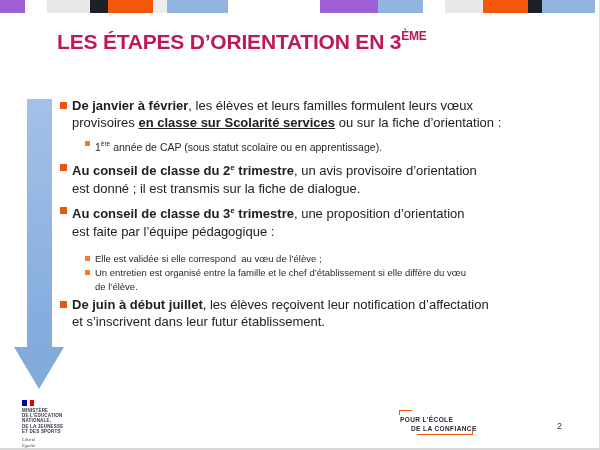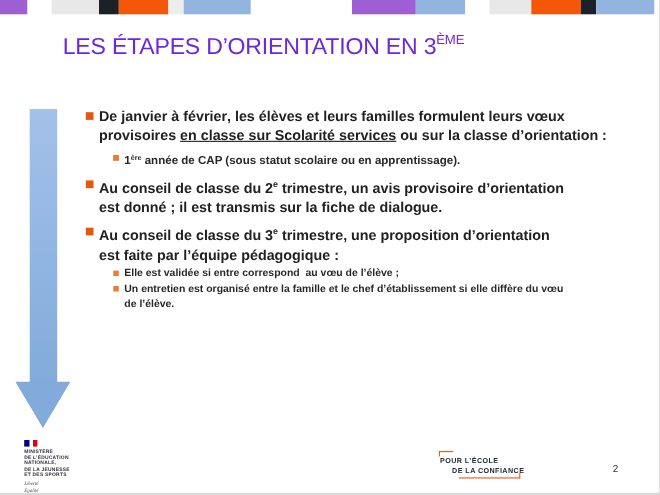--- a/index.html
+++ b/index.html
@@ -7,27 +7,27 @@
   body {
     position:relative; background:#ffffff; overflow:hidden;
     font-family:"Liberation Sans", sans-serif;
     border-right:1px solid #e0e0e0; border-bottom:2px solid #d8d8d8;
   }
   .topbar { position:absolute; top:0; left:0; width:600px; height:13px; display:flex; }
   .topbar span { height:100%; flex:0 0 auto; }
 
   .title {
     position:absolute; left:57px; top:29px; white-space:nowrap;
-    font-size:21px; font-weight:normal; color:#6d28d9; letter-spacing:-0.2px;
+    font-size:21px; font-weight:bold; color:#be185d; letter-spacing:-0.2px;
   }
   .title .tsup { font-size:12px; vertical-align:9px; }
 
   .arrow { position:absolute; left:14px; top:99px; width:50px; height:290px; }
 
-  .content { position:absolute; left:78px; top:97px; width:514px; color:#212121;font-weight:bold; }
+  .content { position:absolute; left:60px; top:97px; width:514px; color:#212121; }
   .mb { position:relative; padding-left:12px; font-size:13px; line-height:17.4px;
         white-space:pre-wrap; margin-bottom:5px; }
   .mb .sq { position:absolute; left:0; top:5px; width:7px; height:7px;
             background:var(--bullet_orange); }
   .mb b sup { font-size:8px; }
   .ul { text-decoration:underline; }
 
   .sub { margin-left:25px; margin-bottom:5px; }
   .sb { position:relative; padding-left:10px; font-size:10.5px; line-height:14.6px;
         white-space:pre-wrap; margin-bottom:1px; color:#282828; }
@@ -91,40 +91,42 @@
       <stop offset="1" stop-color="#82abdb"></stop>
     </linearGradient>
   </defs>
   <rect x="13" y="0" width="25" height="249" fill="url(#ag)"></rect>
   <polygon points="0,248 50,248 25,290" fill="#82abdb"></polygon>
 </svg>
 
 <div class="content">
 
   <div class="mb"><span class="sq"></span><b>De janvier à février</b><span>, les élèves et leurs familles formulent leurs vœux
-provisoires </span><b class="ul">en classe sur Scolarité services</b><span> ou sur la classe d’orientation :</span></div>
+provisoires </span><b class="ul">en classe sur Scolarité services</b><span> ou sur la fiche d’orientation :</span></div>
 
   <div class="sub">
     <div class="sb"><span class="sq2"></span></div>
     <div class="sb"><span class="sq2"></span><span>1</span><sup>ère</sup><span> année de CAP (sous statut scolaire ou en apprentissage).</span></div>
   </div>
 
   <div class="mb"><span class="sq"></span><b><span>Au conseil de classe du 2</span><sup>e</sup><span> trimestre</span></b><span>, un avis provisoire d’orientation
 est donné ; il est transmis sur la fiche de dialogue.</span></div>
 
 
-  <div class="mb" style="margin-bottom:2px"><span class="sq"></span><b><span>Au conseil de classe du 3</span><sup>e</sup><span> trimestre</span></b><span>, une proposition d’orientation
+  <div class="mb" style="margin-bottom:12px"><span class="sq"></span><b><span>Au conseil de classe du 3</span><sup>e</sup><span> trimestre</span></b><span>, une proposition d’orientation
 est faite par l’équipe pédagogique :</span></div>
 
   <div class="sub sub-b">
-    <div class="sb"><span class="sq2"></span><span>Elle est validée si entre correspond  au vœu de l’élève ;</span></div>
+    <div class="sb"><span class="sq2"></span><span>Elle est validée si elle correspond  au vœu de l’élève ;</span></div>
     <div class="sb"><span class="sq2"></span><span>Un entretien est organisé entre la famille et le chef d’établissement si elle diffère du vœu
 de l’élève.</span></div>
   </div>
 
+  <div class="mb"><span class="sq"></span><b>De juin à début juillet</b><span>, les élèves reçoivent leur notification d’affectation
+et s’inscrivent dans leur futur établissement.</span></div>
 
 </div>
 
 <div class="ministry">
   <span class="flag">
       <i class="fb"></i>
       <i class="fw"></i>
       <i class="fr"></i>
     </span>
   <div>MINISTÈRE</div>

